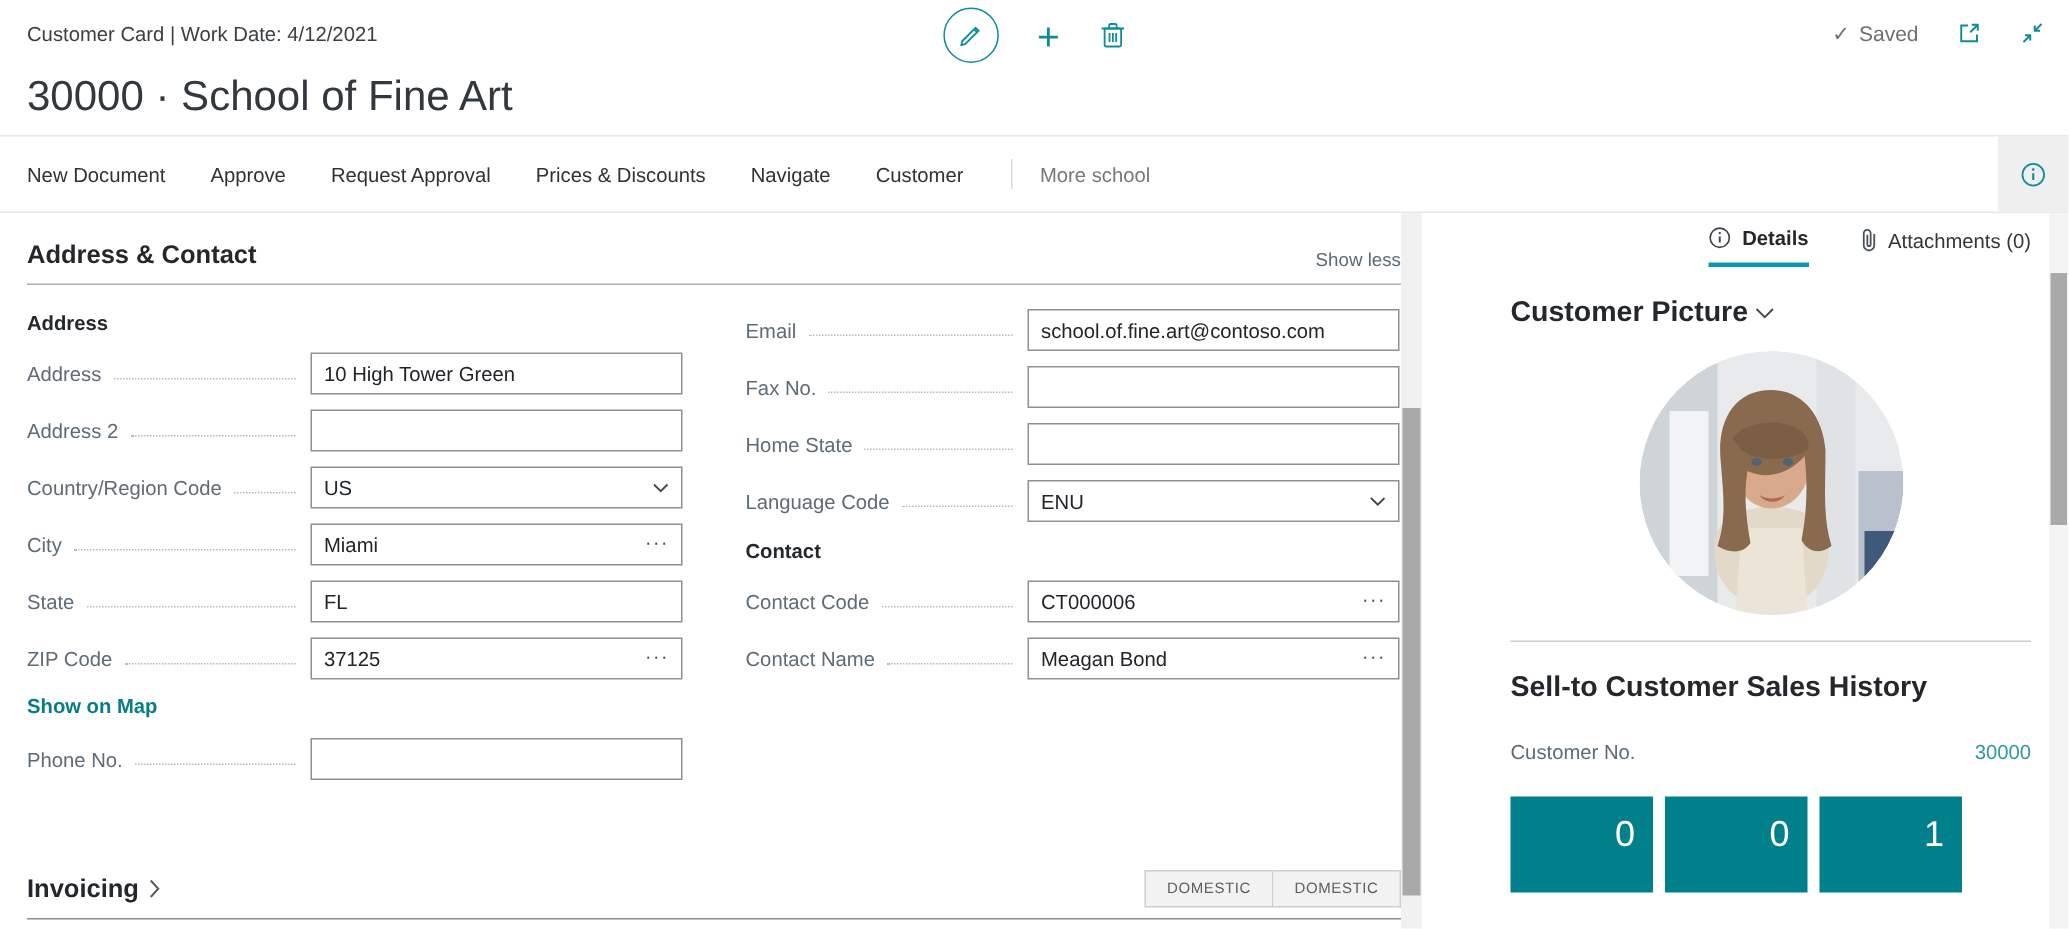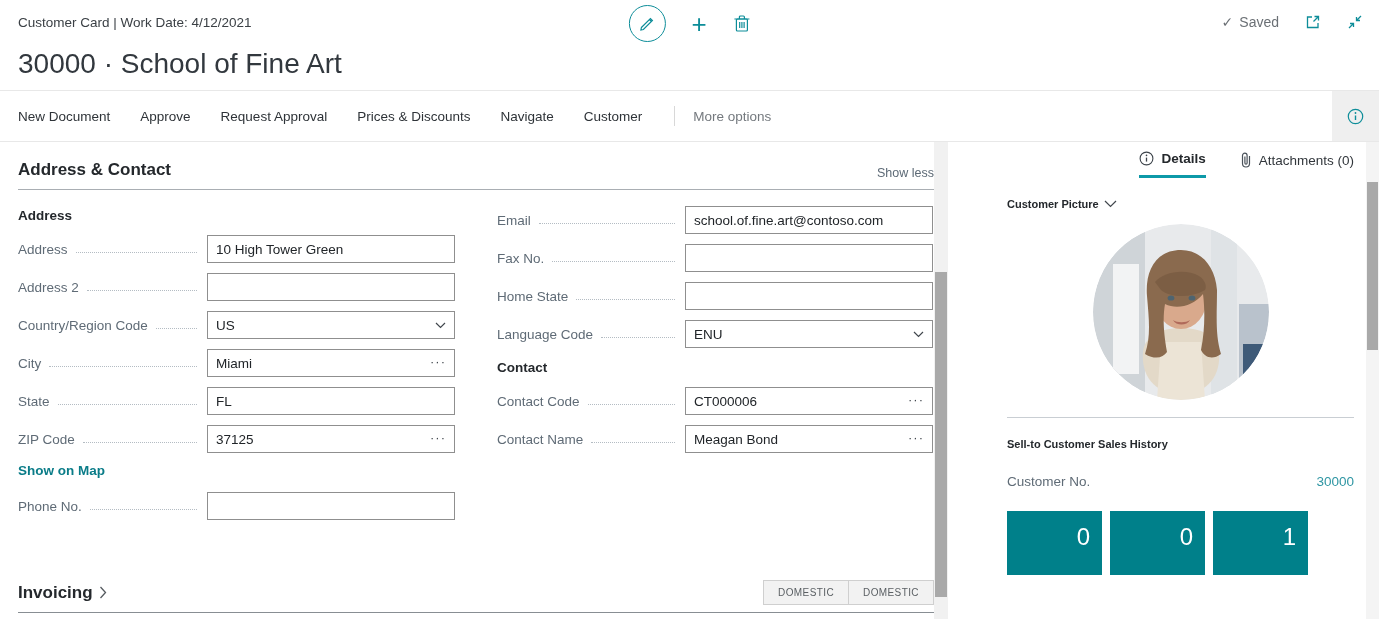--- a/index.html
+++ b/index.html
@@ -65,21 +65,21 @@
   .main-sb .thumb { top:130px; height:325px; }
   .fact-sb { width:13px; background:#f4f4f4; }
   .fact-sb .thumb { top:40px; height:168px; }
 
   
   .factbox { flex:1; padding:9px 12px 0 59px; }
   .fb-tabs { display:flex; gap:34px;justify-content:flex-end; }
   .fb-tab { display:flex; align-items:center; gap:7px; font-size:13.5px; color:#32373c;
     padding-bottom:9px; cursor:pointer; }
   .fb-tab.active { font-weight:700; color:#24282c; border-bottom:3px solid #0d99a8; }
-  .fb-sec-title { font-size:11px; font-weight:700; color:#24282c; display:flex; align-items:center; gap:5px; }
+  .fb-sec-title { font-size:19px; font-weight:700; color:#24282c; display:flex; align-items:center; gap:5px; }
   .pic-head { margin-top:20px; cursor:pointer; }
   .photo-wrap { width:100%; display:flex; justify-content:center; margin-top:14px; }
   .photo { width:176px; height:176px; border-radius:50%; overflow:hidden; }
   .fb-divider { border-top:1px solid #c9ced3; margin-top:17px; }
   .hist-title { margin-top:20px; }
   .cust-row { display:flex; align-items:center; margin-top:24px; }
   .cust-label { font-size:13.5px; color:#5f6b76; }
   .cust-value { margin-left:auto; font-size:13.5px; color:#2f96a3; cursor:pointer; }
   .tiles { display:flex; gap:8px; margin-top:22px; }
   .tile { width:95px; height:64px; background:#00808a; color:#fff; font-size:24px;
@@ -145,21 +145,21 @@
 <div class="page-title">30000 · School of Fine Art</div>
 
 <div class="action-bar">
   <span class="ab-item">New Document</span>
   <span class="ab-item">Approve</span>
   <span class="ab-item">Request Approval</span>
   <span class="ab-item">Prices &amp; Discounts</span>
   <span class="ab-item">Navigate</span>
   <span class="ab-item">Customer</span>
   <span class="ab-divider"></span>
-  <span class="ab-more">More options</span>
+  <span class="ab-more">More school</span>
   <div class="ab-info">
     <span>
       <svg width="17" height="17" viewBox="0 0 17 17">
           <circle cx="8.5" cy="8.5" r="7.2" fill="none" stroke="#0d8d99" stroke-width="1.2"></circle>
           <path d="M8.5 7.5 V12" stroke="#0d8d99" stroke-width="1.4"></path>
           <circle cx="8.5" cy="5" r="0.9" fill="#0d8d99"></circle>
         </svg>
     </span>
   </div>
 </div>

